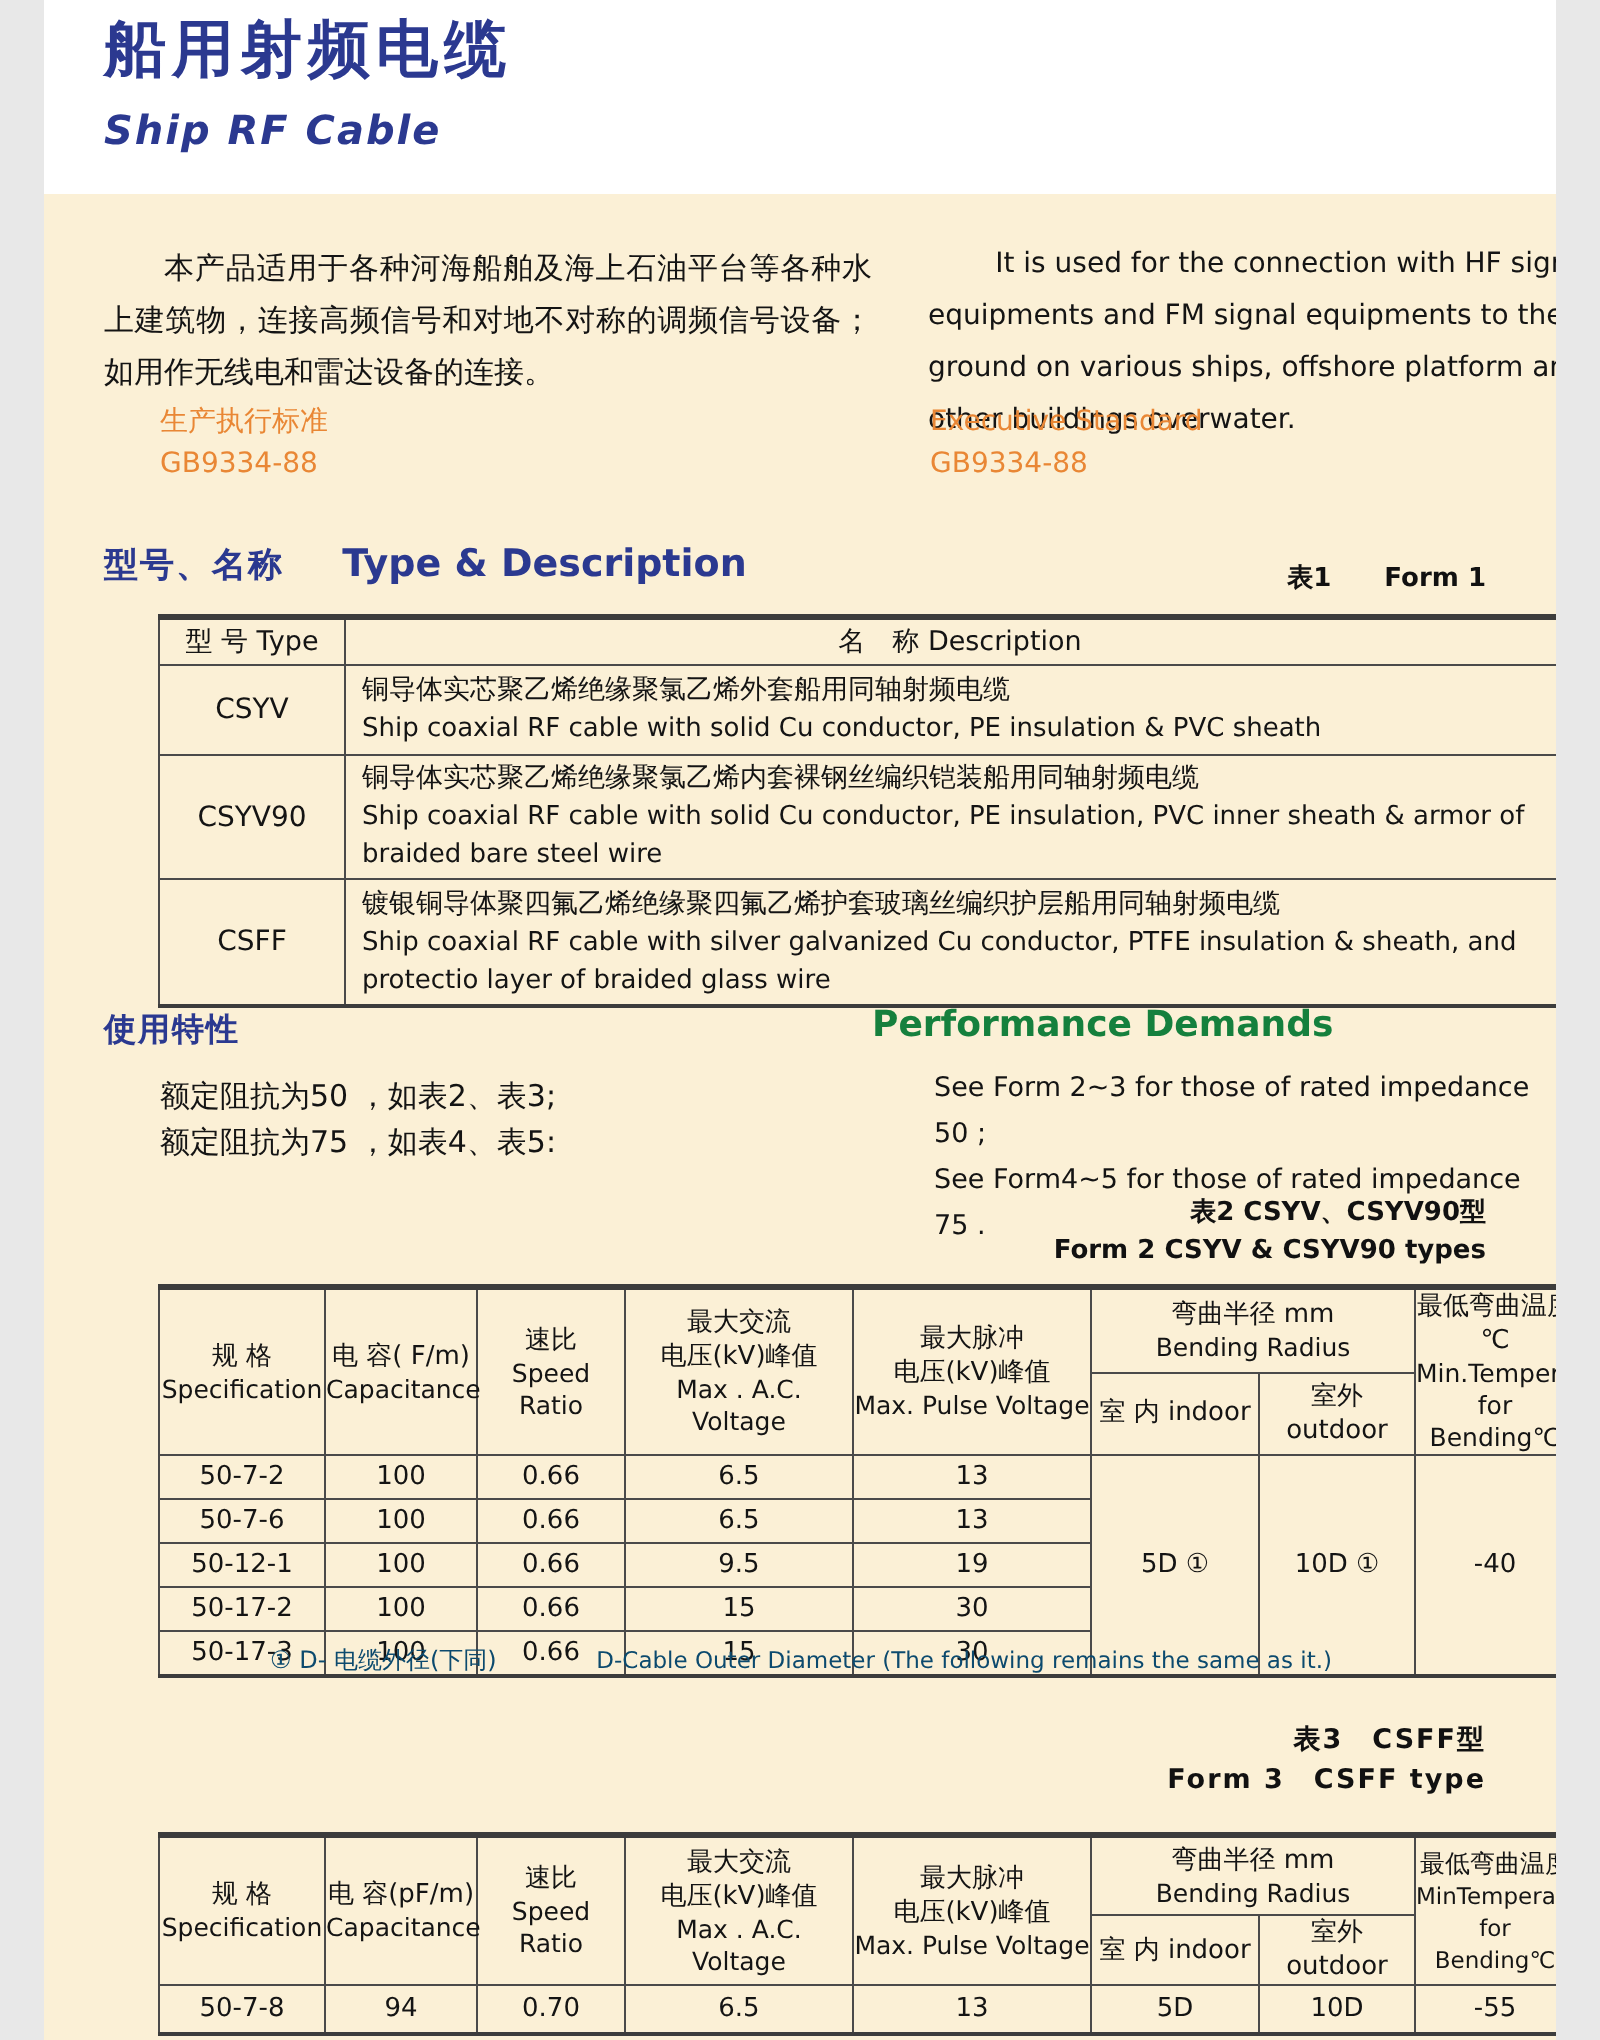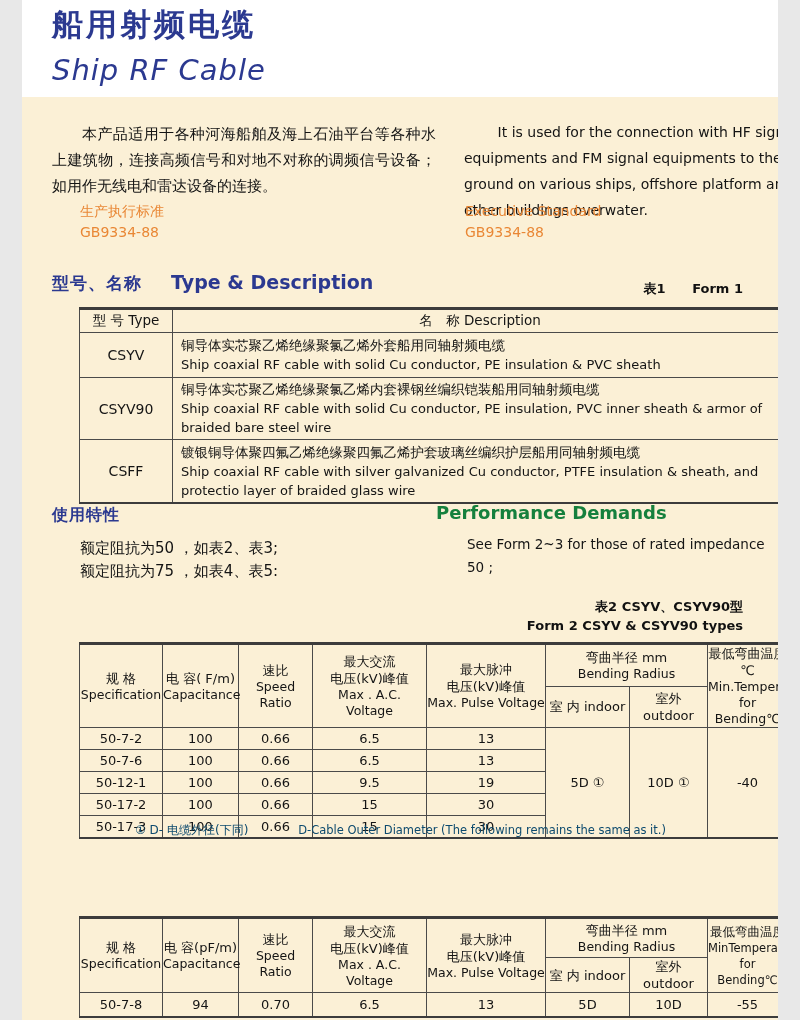--- a/index.html
+++ b/index.html
@@ -5,21 +5,21 @@
   html,body { margin:0; padding:0; background:#e8e8e8; }
   .page {
     position:relative; width:756px; height:1020px; margin:0 auto;
     background:#ffffff; overflow:hidden;
     font-family:"DejaVu Sans", sans-serif; color:#141414;
   }
   .bg-body { position:absolute; left:0; top:97px; width:800px; height:923px; background:#FBF0D6; }
 
   
   .title-zh { position:absolute; left:30px; top:4px; font-size:31px; font-weight:bold; color:#2B3990; letter-spacing:3px; }
-  .title-en { position:absolute; left:30px; top:53px; font-size:29px; font-weight:normal; font-style:italic; color:#2B3990; letter-spacing:1px; }
+  .title-en { position:absolute; left:30px; top:53px; font-size:20px; font-weight:bold; font-style:italic; color:#2B3990; letter-spacing:1px; }
 
   
   .intro-zh { position:absolute; left:30px; top:106px; width:384px; font-size:15px; line-height:26px; text-indent:2em; text-align:justify; }
   .intro-en { position:absolute; left:442px; top:106px; width:354px; font-size:14px; line-height:26px; text-indent:2.4em;margin-top:13px; }
   .std { position:absolute; font-size:14px; line-height:21px; color:#E98735; }
   .std-zh { left:58px; top:201px; }
   .std-en { left:443px; top:201px; }
 
   
   .sec1 { position:absolute; left:30px; top:271px; color:#2B3990; white-space:nowrap; }
@@ -134,20 +134,21 @@
     </table>
 
   <div class="sec2-zh-h">使用特性</div>
   <div class="sec2-en-h">Performance Demands</div>
   <div class="sec2-zh-body">
     <div>额定阻抗为50 ，如表2、表3;</div>
     <div>额定阻抗为75 ，如表4、表5:</div>
   </div>
   <div class="sec2-en-body">
     <div>See Form 2~3 for those of rated impedance 50  ;</div>
+    <div>See Form4~5 for those of rated impedance 75  .</div>
   </div>
 
   <div class="caption form2-caption">
     <div>表2 CSYV、CSYV90型</div>
     <div>Form 2  CSYV &amp; CSYV90 types</div>
   </div>
 
   <table class="doc spec-table" id="table2">
     <colgroup>
       <col style="width:83px">
@@ -236,20 +237,24 @@
       <td>30</td>
     </tr>
   </tbody>
     </table>
 
   <div class="note">
     <span>① D- 电缆外径(下同)</span>
     <span class="note-en">D-Cable Outer Diameter (The following remains the same as it.)</span>
   </div>
 
+  <div class="caption form3-caption">
+    <div>表3　CSFF型</div>
+    <div>Form 3　CSFF type</div>
+  </div>
 
   <table class="doc spec-table" id="table3">
     <colgroup>
       <col style="width:83px">
         <col style="width:76px">
         <col style="width:74px">
         <col style="width:114px">
       <col style="width:119px">
         <col style="width:84px">
         <col style="width:78px">

